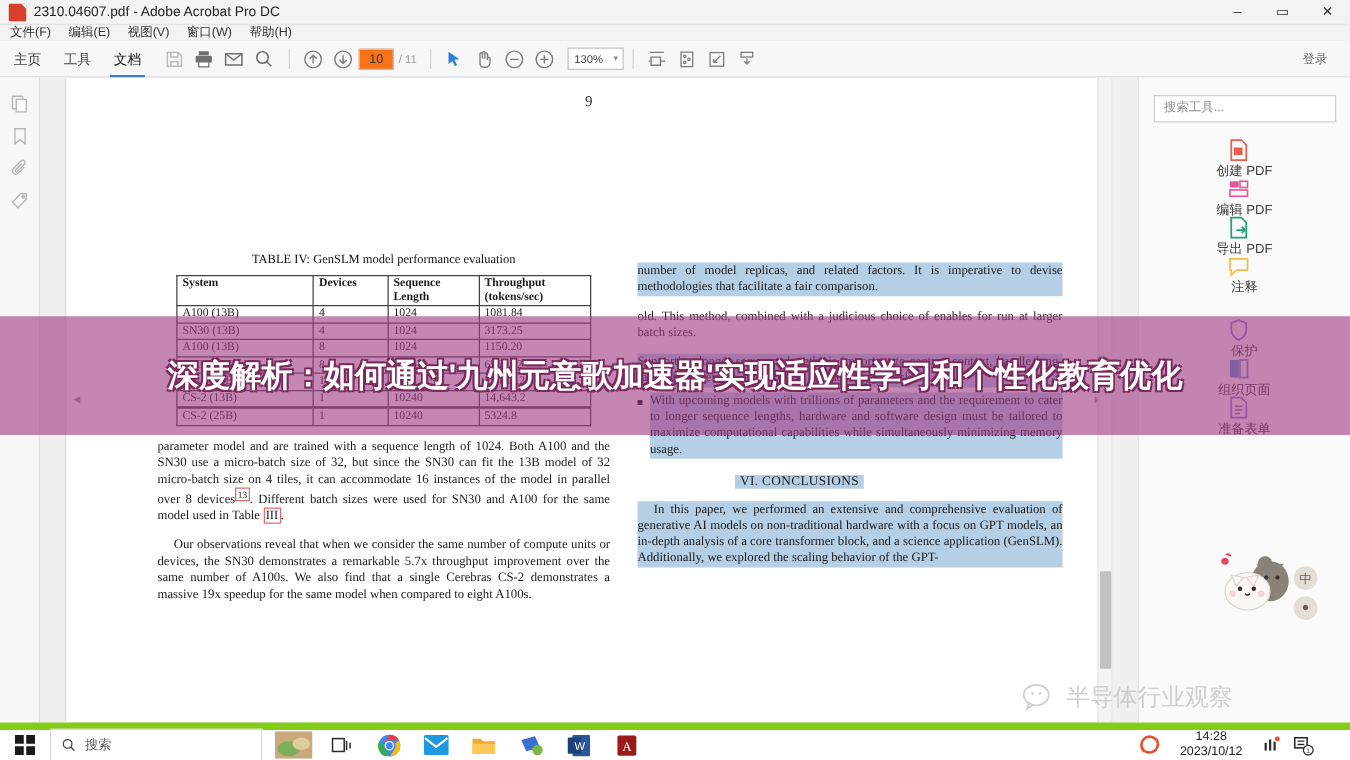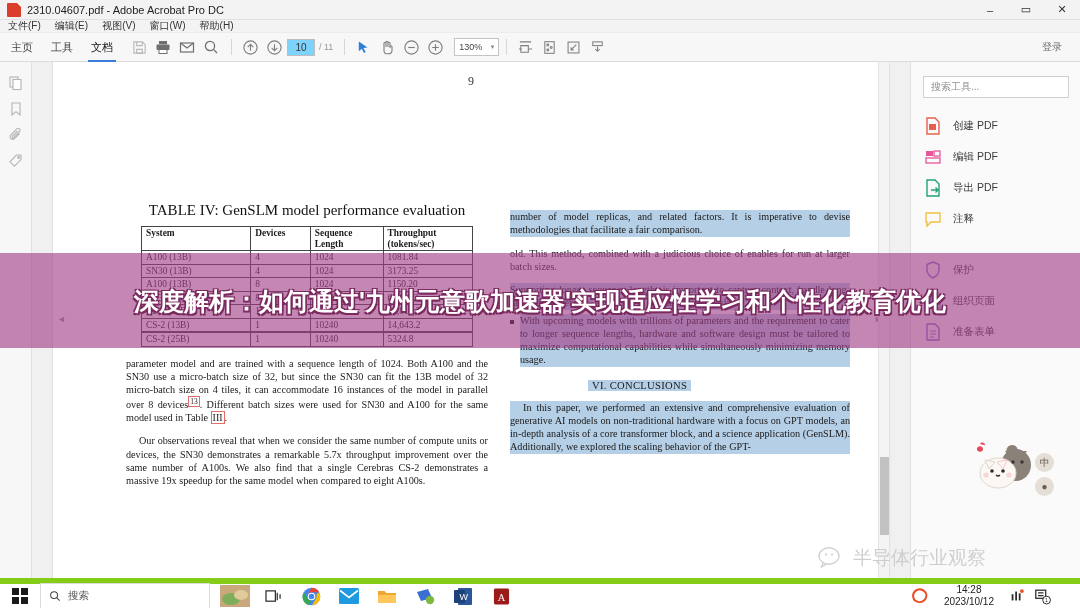--- a/index.html
+++ b/index.html
@@ -55,21 +55,21 @@
   .tool-tab.active::after {
     content: ""; position: absolute; left: 0; right: 0; bottom: 0; height: 2px; background: #3b7ddd;
   }
   .ticon {
     width: 22px; height: 22px; display: flex; align-items: center; justify-content: center;
     margin-right: 2px; color: #7a7a7a; flex: none;
   }
   .ticon svg { display: block; }
   .tsep { width: 1px; height: 16px; background: #d6d6d6; margin: 0 7px; flex: none; }
   .pagebox {
-    width: 28px; height: 17px; border: 1px solid #bdbdbd; background: #7dd3fc;
+    width: 28px; height: 17px; border: 1px solid #bdbdbd; background: #f97316;
     font-size: 10px; color: #333; text-align: center; line-height: 15px; margin-right: 4px; flex: none;
   }
   .pagetotal { font-size: 9px; color: #9a9a9a; margin-right: 4px; white-space: nowrap; }
   .zoombox {
     width: 45px; height: 18px; border: 1px solid #c4c4c4; background: #fff;
     display: flex; align-items: center; justify-content: space-between;
     padding: 0 4px; font-size: 9px; color: #444; margin-left: 6px; flex: none;
   }
   .zoom-caret { font-size: 7px; color: #888; }
   .login { margin-left: auto; font-size: 10px; color: #6b6b6b; margin-right: 10px; white-space: nowrap; }
@@ -116,21 +116,21 @@
 
   
   .col {
     position: absolute; top: 0;
     font-family: "Liberation Serif", serif; color: #1a1a1a;
   }
   .col-left { left: 73px; width: 362px; top: 140px; }
   .col-right { left: 457px; width: 340px; top: 148px; }
 
   .tbl-caption {
-    font-family: "Liberation Serif", serif; font-size: 15px; text-align: center;
+    font-family: "Liberation Serif", serif; font-size: 10px; text-align: center;
     margin-bottom: 7px; color: #111;
   }
   table.pdftbl {
     border-collapse: collapse; width: 332px; margin: 0 auto;
     font-family: "Liberation Serif", serif; font-size: 9.4px;
   }
   table.pdftbl th, table.pdftbl td {
     border: 1px solid #444; padding: 1px 4px; text-align: left;
     vertical-align: top; line-height: 1.12;
   }
@@ -162,21 +162,21 @@
   
   .rightpanel {
     position: absolute; top: 62px; left: 910px; width: 170px; height: 516px;
     background: #fafafa; border-left: 1px solid #e0e0e0; padding: 14px 12px 0 12px;
   }
   .searchtools {
     width: 146px; height: 22px; border: 1px solid #cfcfcf; background: #fff;
     font-size: 10px; color: #8d8d8d; padding: 0 7px; line-height: 20px;
     margin-bottom: 12px;
   }
-  .tool-row { display: flex; align-items: center; height: 31px; }
+  .tool-row { display: flex; align-items: center; height: 31px; flex-direction: column; }
   .tool-gl { width: 20px; height: 20px; margin-right: 10px; flex: none; }
   .tool-label { font-size: 10.5px; color: #3c3c3c; white-space: nowrap; }
 
   
   .overlay {
     position: absolute; left: 0; top: 253px; width: 1080px; height: 95px;
     background: rgba(160, 60, 130, 0.62);
     display: flex; align-items: center; justify-content: center;
   }
   .overlay-text {

